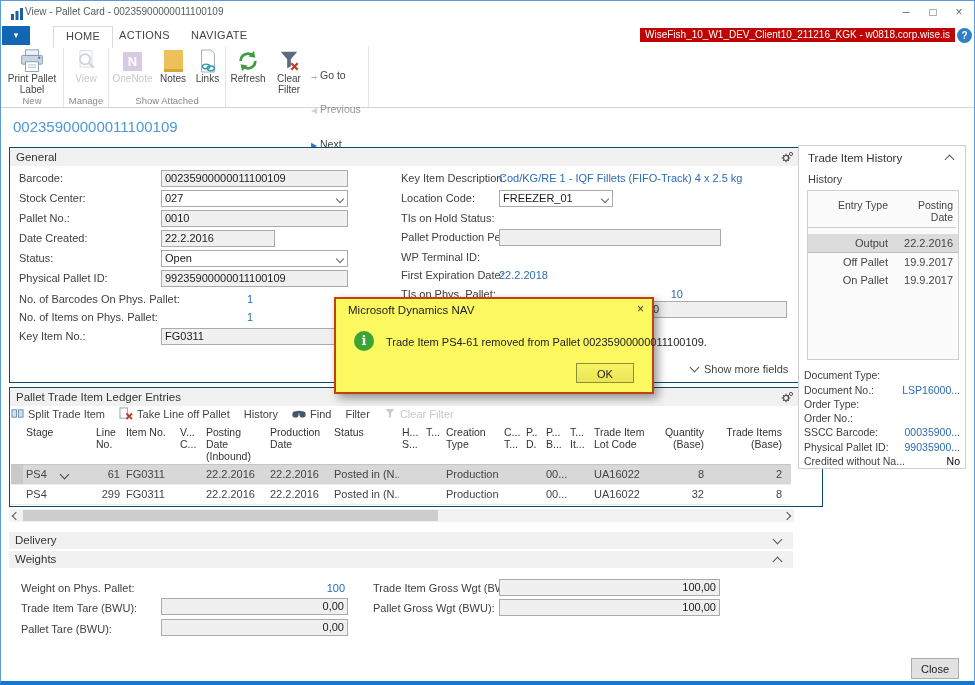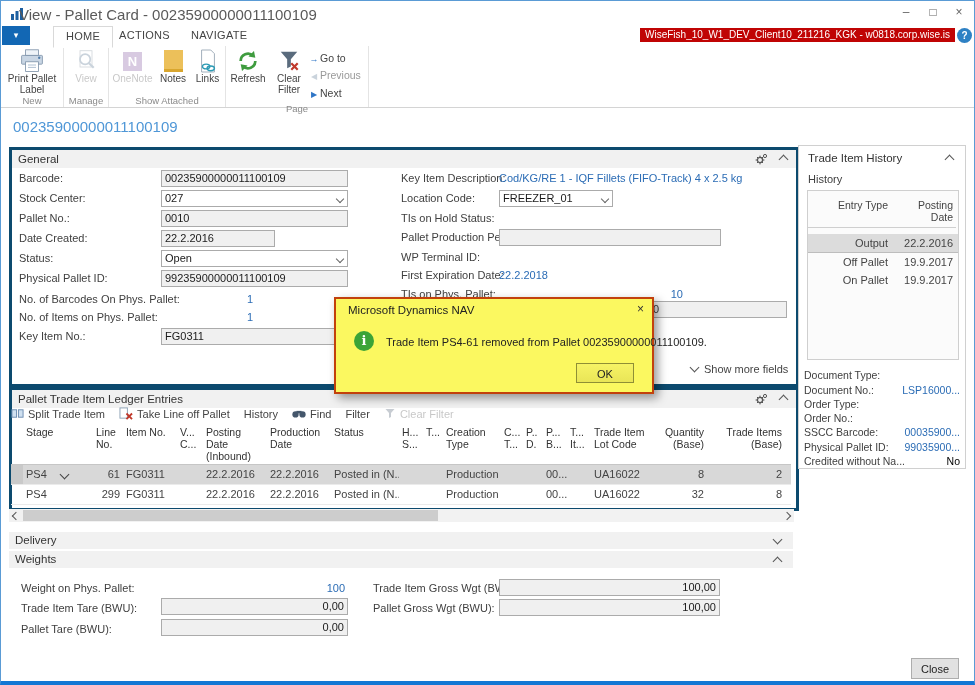--- a/index.html
+++ b/index.html
@@ -2,44 +2,44 @@
 <html><head>
 <meta charset="utf-8">
 <style>
   html,body{margin:0;padding:0;background:#888;}
   #window{position:relative;width:975px;height:685px;background:#fff;box-sizing:border-box;
     border:1px solid #5a9bd5;border-bottom:4px solid #1377d4;overflow:hidden;
     font-family:"Liberation Sans",sans-serif;font-size:11px;color:#444;}
   .abs{position:absolute;}
   
   .titlebar{position:absolute;left:0;top:0;width:100%;height:24px;background:#fff;}
-  .wtitle{position:absolute;left:18px;top:5px;font-size:15px;color:#5a5a5a;}
+  .wtitle{position:absolute;left:24px;top:5px;font-size:10px;color:#5a5a5a;}
   .winctl{position:absolute;top:0;width:28px;height:22px;text-align:center;line-height:22px;color:#666;font-size:12px;cursor:default;}
   
   .tabrow{position:absolute;left:0;top:24px;width:100%;height:21px;border-bottom:1px solid #d9d9d9;background:#fff;}
   .appbtn{position:absolute;left:1px;top:1px;width:28px;height:19px;background:#1267b4;color:#fff;text-align:center;line-height:18px;font-size:9px;}
   .tab{position:absolute;top:1px;height:19px;line-height:19px;padding:0 12px;font-size:11px;color:#444;letter-spacing:.3px;}
   .tab.sel{background:#fff;border:1px solid #d9d9d9;border-bottom:1px solid #fff;height:20px;z-index:2;margin-left:16px;}
   .badge{position:absolute;top:3px;right:19px;background:#c00404;color:#fff;font-size:10px;line-height:14px;padding:0 5px;}
   .helpic{position:absolute;top:3px;right:2px;width:15px;height:15px;border-radius:50%;background:#2e81c4;color:#fff;font-size:10px;font-weight:bold;text-align:center;line-height:15px;}
   
   .ribbon{position:absolute;left:0;top:45px;width:100%;height:61px;background:#fff;border-bottom:1px solid #d4d4d4;display:flex;align-items:stretch;}
   .rgroup{position:relative;border-right:1px solid #e4e4e4;display:flex;flex-direction:column;}
   .rbtns{display:flex;flex:1;align-items:flex-start;padding-top:3px;}
   .rgl{font-size:9.5px;color:#8a8a8a;text-align:center;height:12px;line-height:11px;}
   .bigbtn{display:flex;flex-direction:column;align-items:center;width:100%;}
   .bigbtn .ic{height:24px;display:flex;align-items:center;justify-content:center;}
   .blab{font-size:10px;line-height:10.5px;text-align:center;color:#444;margin-top:1px;}
   .dis{opacity:.55;}
   .dis .blab{color:#9a9a9a;}
-  .navitem{font-size:10.5px;line-height:16px;color:#444;white-space:nowrap;}
+  .navitem{font-size:10.5px;line-height:16px;color:#444;white-space:nowrap;margin-top:17px;}
   .navarrow{display:inline-block;width:12px;text-align:center;font-size:9px;}
   
   .pagetitle{position:absolute;left:12px;top:117px;font-size:15px;color:#4f97d7;}
-  .frame{position:absolute;border:3px solid #0c4a6e;background:#fff;}
+  .frame{position:absolute;border:1px solid #0c4a6e;background:#fff;padding-left:28px;}
   .fhead{position:absolute;left:0;top:0;right:0;height:18px;background:#f1f1f1;line-height:18px;padding-left:6px;font-size:11.5px;color:#333;}
   .lbl{position:absolute;font-size:11px;color:#404040;white-space:nowrap;}
   .box{position:absolute;height:15px;background:#f0f0f0;border:1px solid #ababab;font-size:11px;color:#1a1a1a;padding:0 3px;line-height:15px;white-space:nowrap;overflow:hidden;}
   .wsel{background:#fff;}
   .selchev{position:absolute;right:4px;top:5px;width:5px;height:5px;border-right:1.2px solid #666;border-bottom:1.2px solid #666;transform:rotate(45deg);}
   .blue{color:#2b6cb5;}
   .numv{position:absolute;font-size:11px;text-align:right;}
   .chev{display:inline-block;width:6px;height:6px;border-right:1.6px solid #555;border-bottom:1.6px solid #555;}
   .down{transform:rotate(45deg);}
   .up{transform:rotate(-135deg);}

